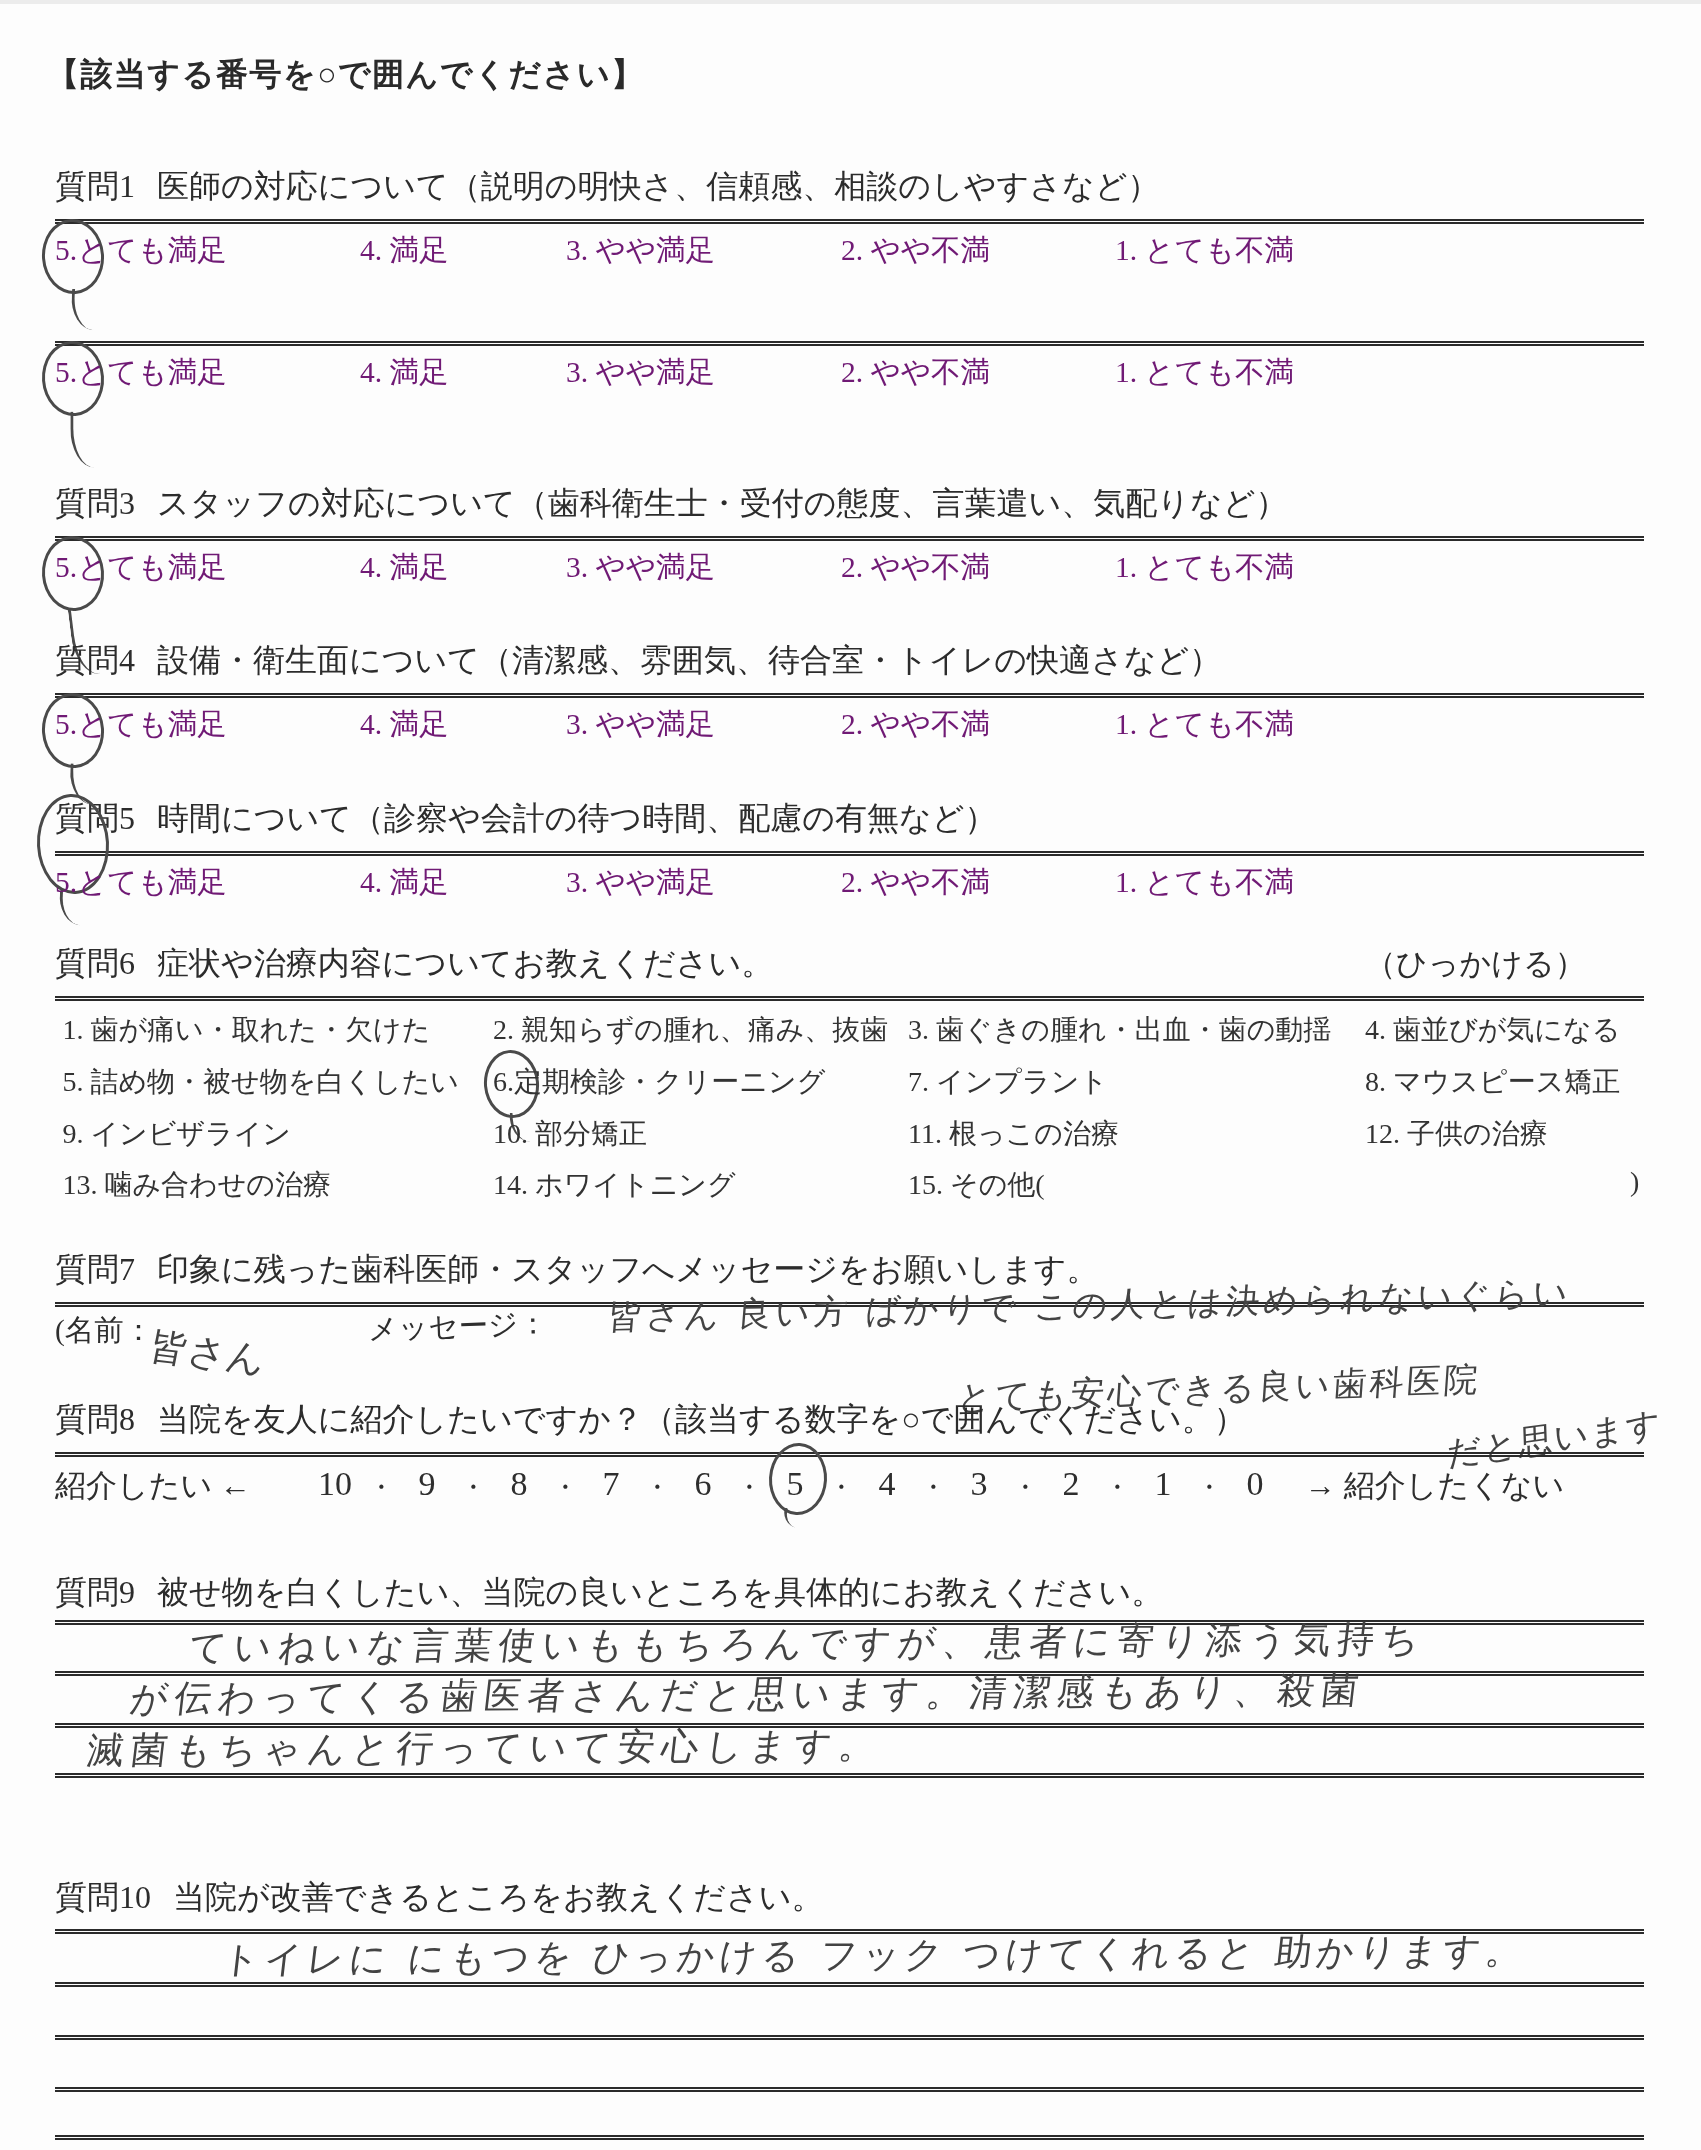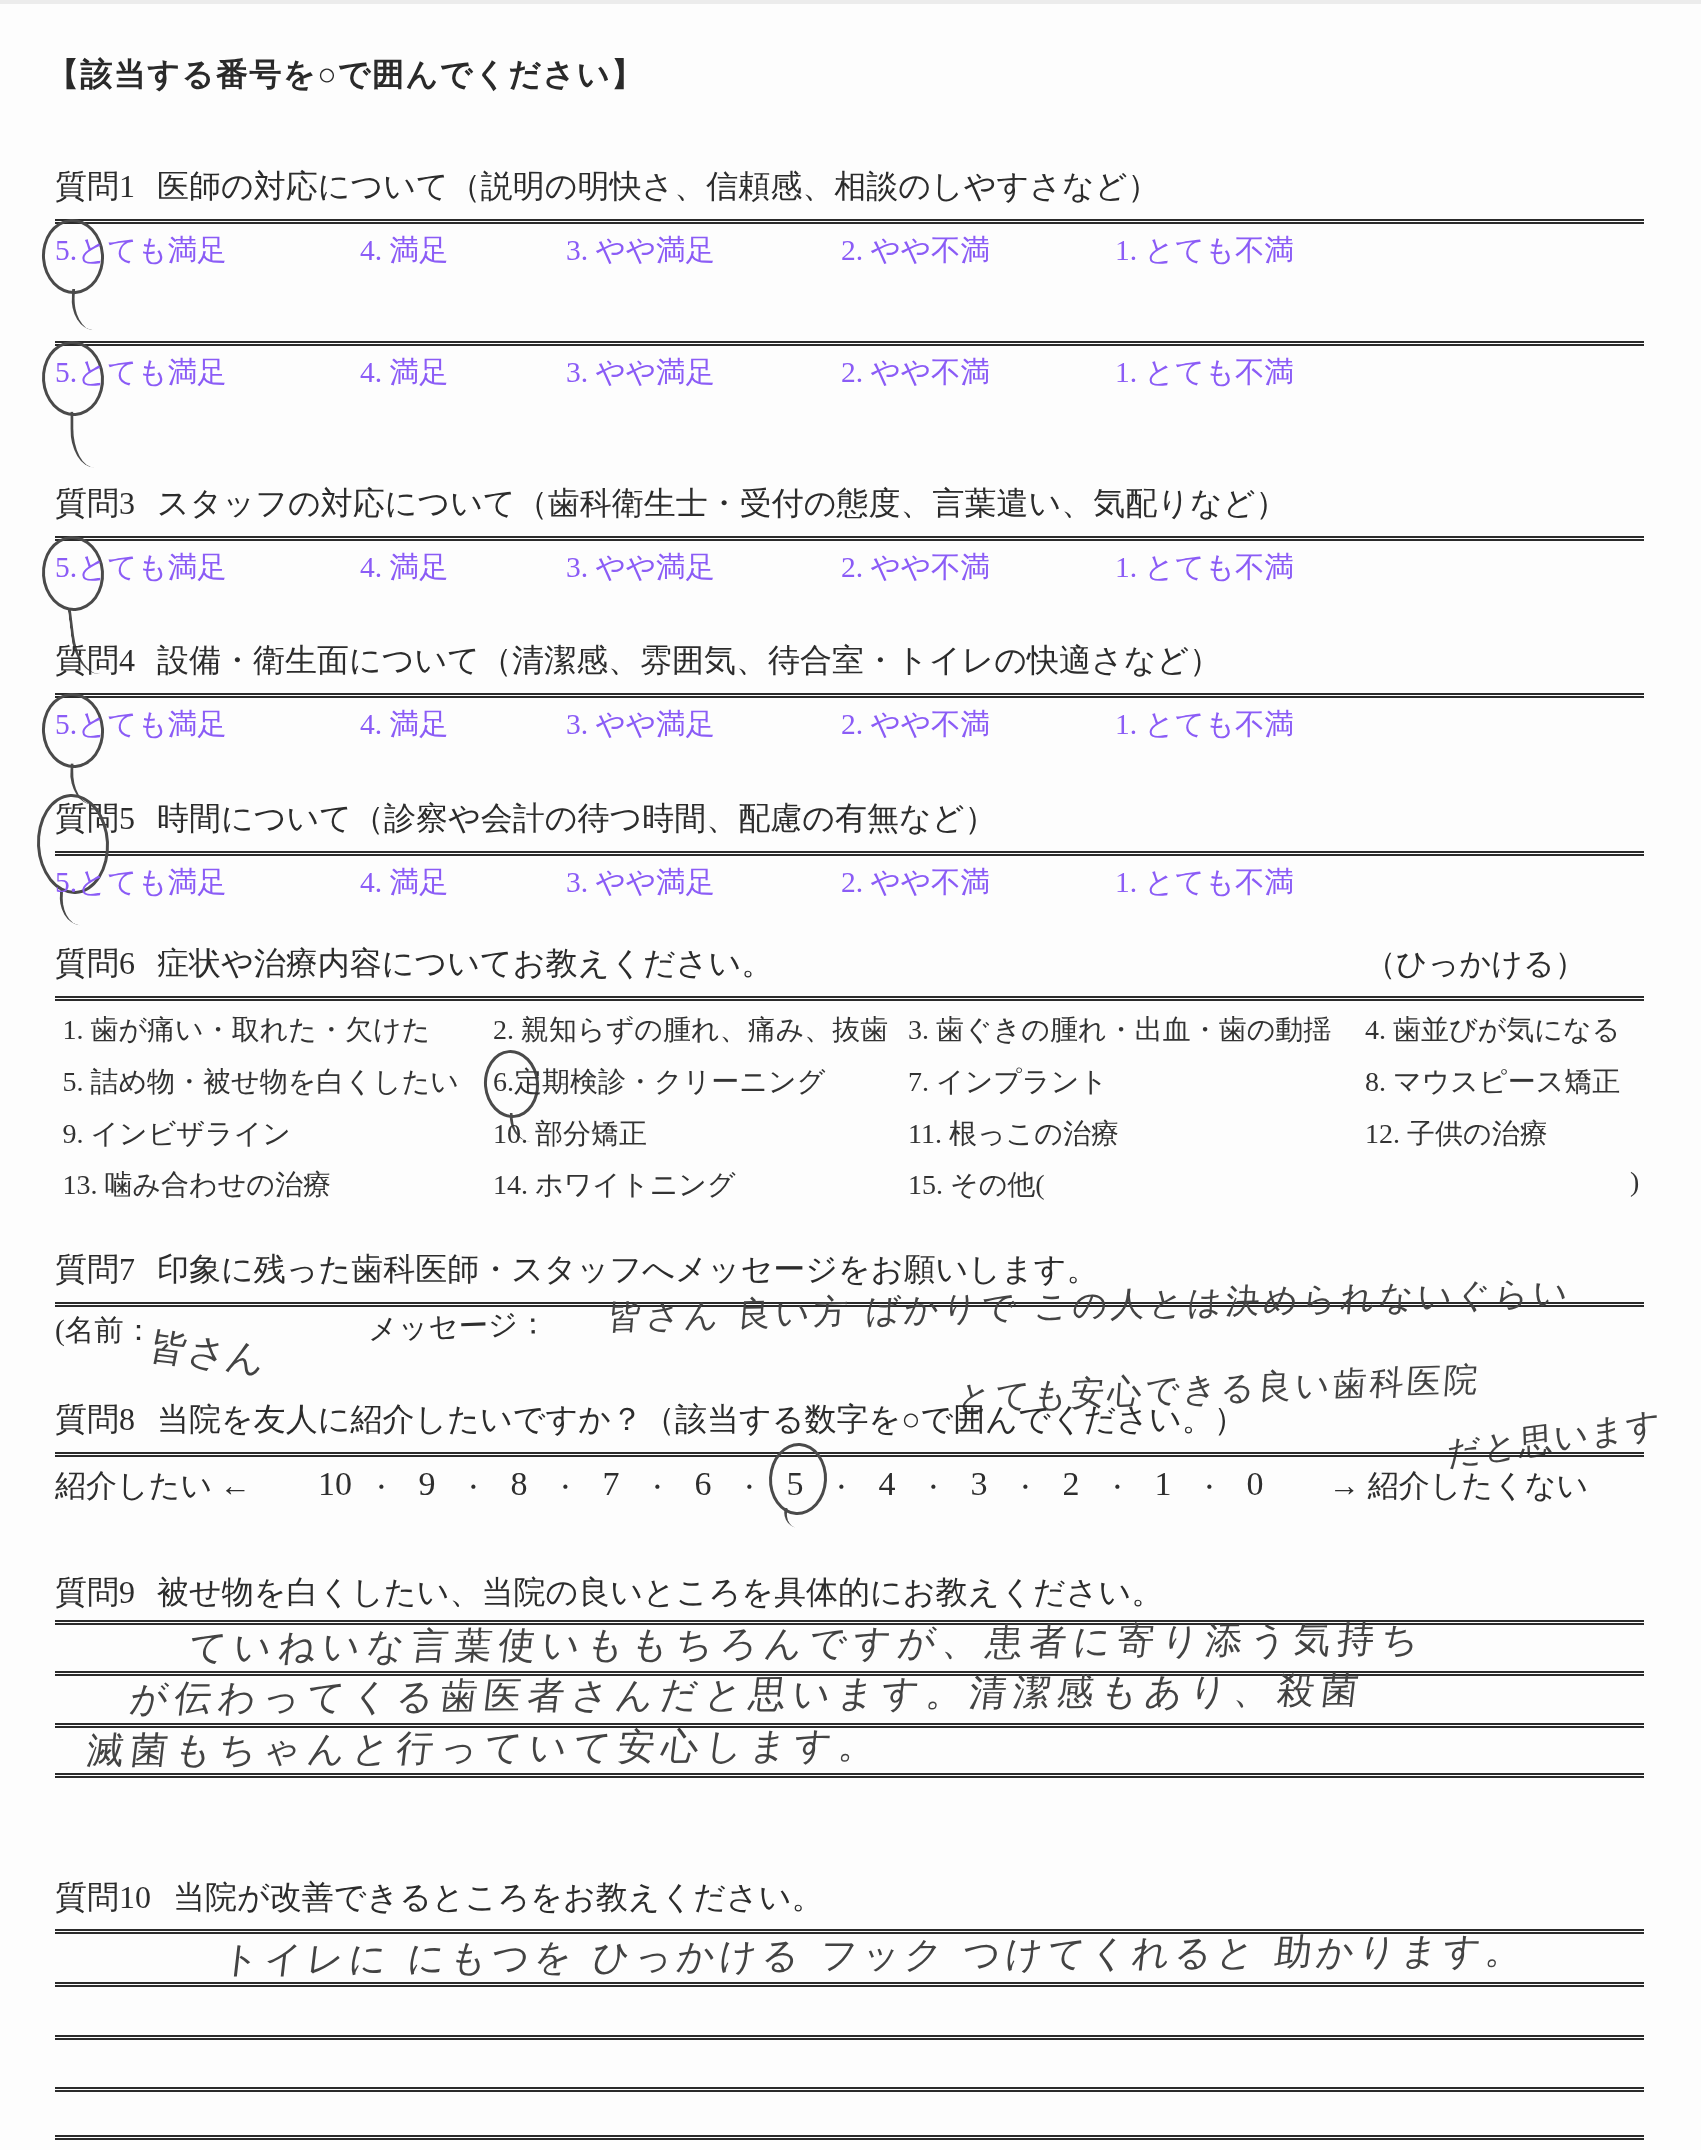--- a/index.html
+++ b/index.html
@@ -14,21 +14,21 @@
     letter-spacing:1.5px; color:#2a2a2a; white-space:nowrap;
   }
   .q { position:absolute; left:55px; width:1589px; }
   .q-head { font-size:32px; line-height:37px; color:#2c2c2c; white-space:nowrap; }
   .q-label { margin-right:22px; }
   .rule {
     height:5.2px; border-top:2.2px solid #2b2b2b; border-bottom:2.2px solid #2b2b2b;
     margin-top:14px;
   }
   .rule.abs { position:absolute; left:0; width:1589px; margin-top:0; }
-  .opts { position:relative; margin-top:6.6px; height:47px; font-size:29.5px; color:#8b5cf6; }
+  .opts { position:relative; margin-top:6.6px; height:47px; font-size:29.5px; color:#701a75; }
   .opt { position:absolute; top:0; white-space:nowrap; }
   .opt-t { position:relative; }
 
   
   .pc { position:absolute; border:3px solid #4a4a4a; border-radius:50%; }
   .pc::after { content:""; position:absolute; width:20.7px; border-left:3px solid #4a4a4a; }
   .pc-sat  { left:-13.3px; top:-11.8px; width:62px; height:75px; transform:rotate(-4deg); }
   .pc-q1::after { left:22px; top:68px; height:40px; border-bottom-left-radius:37px 52px; transform:rotate(8deg); }
   .pc-q2::after { left:20.7px; top:68px; height:56px; border-bottom-left-radius:40px 66px; transform:rotate(4deg); }
   .pc-q3::after { left:22px; top:68px; height:69px; border-bottom-left-radius:43px 74px; transform:rotate(-3deg); }
@@ -59,21 +59,21 @@
   .hw-m3 { left:1391px; top:180px; font-size:34px; letter-spacing:1.5px; transform:rotate(-8deg) skewX(-6deg); }
   .hw-a { font-size:37px; letter-spacing:6.6px; transform:rotate(-0.4deg) skewX(-7deg); }
   .q9-l1 { left:137px; top:49px; }
   .q9-l2 { left:78px; top:100px; }
   .q9-l3 { left:35px;  top:152px; }
   .q10-l1 { left:170px; top:56px; letter-spacing:4.4px; }
 
   
   .nps { position:relative; margin-top:7.4px; height:47px; font-size:31px; display:flex; align-items:flex-start; }
   .nps-left { margin-right:62px; white-space:nowrap; }
-  .nps-right { margin-left:52px; white-space:nowrap; }
+  .nps-right { margin-left:28px; white-space:nowrap; }
   .cell { display:inline-block; text-align:center; font-size:34px; position:relative; }
   .cell.num { width:44px; }
   .cell.sep { width:48px; font-size:26.6px; padding-top:4.4px; }
 </style>
 </head>
 <body>
 
 <div class="sheet">
   <div class="scan-edge"></div>
 

